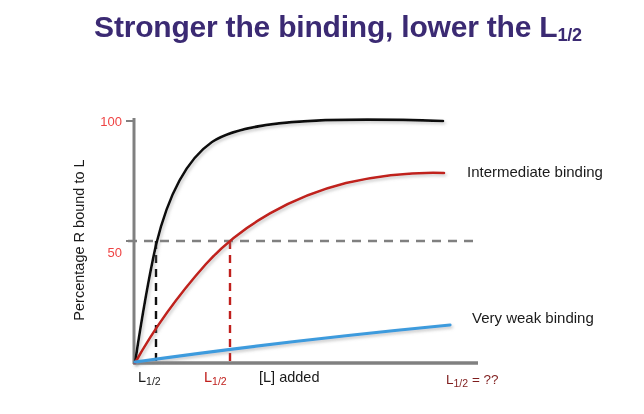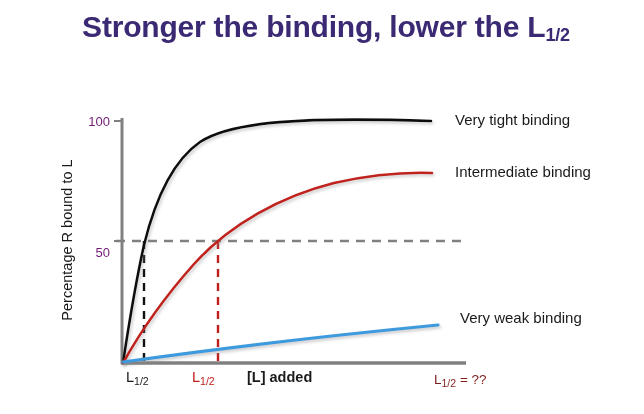--- a/index.html
+++ b/index.html
@@ -10,21 +10,21 @@
     width: 644px;
     height: 414px;
     background: #ffffff;
     font-family: "Liberation Sans", sans-serif;
     overflow: hidden;
     position: relative;
   }
 
   #slide {
     position: absolute;
-    left: 4px; top: 0;
+    left: 16px; top: 0;
     width: 568px;
     height: 414px;
     background: #ffffff;
   }
 
   #title {
     position: absolute;
     left: 0;
     top: 10px;
     width: 644px;
@@ -58,21 +58,21 @@
     font-size: 14.5px;
     color: #1a1a1a;
     transform: rotate(-90deg);
     transform-origin: center center;
     white-space: nowrap;
   }
 
   .tick-text {
     position: absolute;
     font-size: 13px;
-    color: #701a75;
+    color: #ef4444;
     text-align: right;
     white-space: nowrap;
   }
   #tick-100 { left: 68px; top: 114px; width: 38px; }
   #tick-50  { left: 68px; top: 233px; width: 38px; margin-top: 12px; }
 
   .series-label {
     position: absolute;
     font-size: 15px;
     color: #1a1a1a;
@@ -84,21 +84,21 @@
 
   .axis-note {
     position: absolute;
     font-size: 14.5px;
     white-space: nowrap;
   }
   .axis-note .sub { font-size: 10.5px; vertical-align: -3px; }
 
   #note-l12-black { left: 122px; top: 369px; color: #1a1a1a; }
   #note-l12-red   { left: 188px; top: 369px; color: #C0201D; }
-  #note-xaxis     { left: 243px; top: 369px; color: #1a1a1a; font-weight: bold; }
+  #note-xaxis     { left: 243px; top: 369px; color: #1a1a1a; }
   #note-l12-blue  { left: 430px; top: 372px; color: #7f1d1d; font-size: 13.5px; }
 </style>
 </head>
 <body>
 
 <div id="slide">
 
   <div id="title">
     <span>Stronger the binding, lower the L</span><span class="sub">1/2</span>
   </div>
@@ -129,21 +129,20 @@
     <path d="M 119,363 C 134,336 158,300 190,264 C 226,224 278,196 330,183 C 366,175 398,172 428,173" fill="none" stroke="#C0201D" stroke-width="2.6" stroke-linecap="round" filter="url(#softshadow)"></path>
 
     <path d="M 119,362 C 190,352 300,338 434,325" fill="none" stroke="#3E9BDD" stroke-width="3.2" stroke-linecap="round" filter="url(#softshadow)"></path>
   </svg>
 
   <div class="axis-label-y">Percentage R bound to L</div>
 
   <div class="tick-text" id="tick-100">100</div>
   <div class="tick-text" id="tick-50">50</div>
 
-  <div class="series-label" id="label-tight">Very tight binding</div>
   <div class="series-label" id="label-weak">Very weak binding</div>
   <div class="series-label" id="label-intermediate">Intermediate binding</div>
 
   <div class="axis-note" id="note-l12-black"><span>L</span><span class="sub">1/2</span></div>
 
   <div class="axis-note" id="note-l12-red"><span>L</span><span class="sub">1/2</span></div>
 
   <div class="axis-note" id="note-xaxis">[L] added</div>
 
   <div class="axis-note" id="note-l12-blue"><span>L</span><span class="sub">1/2</span><span> = ??</span></div>

